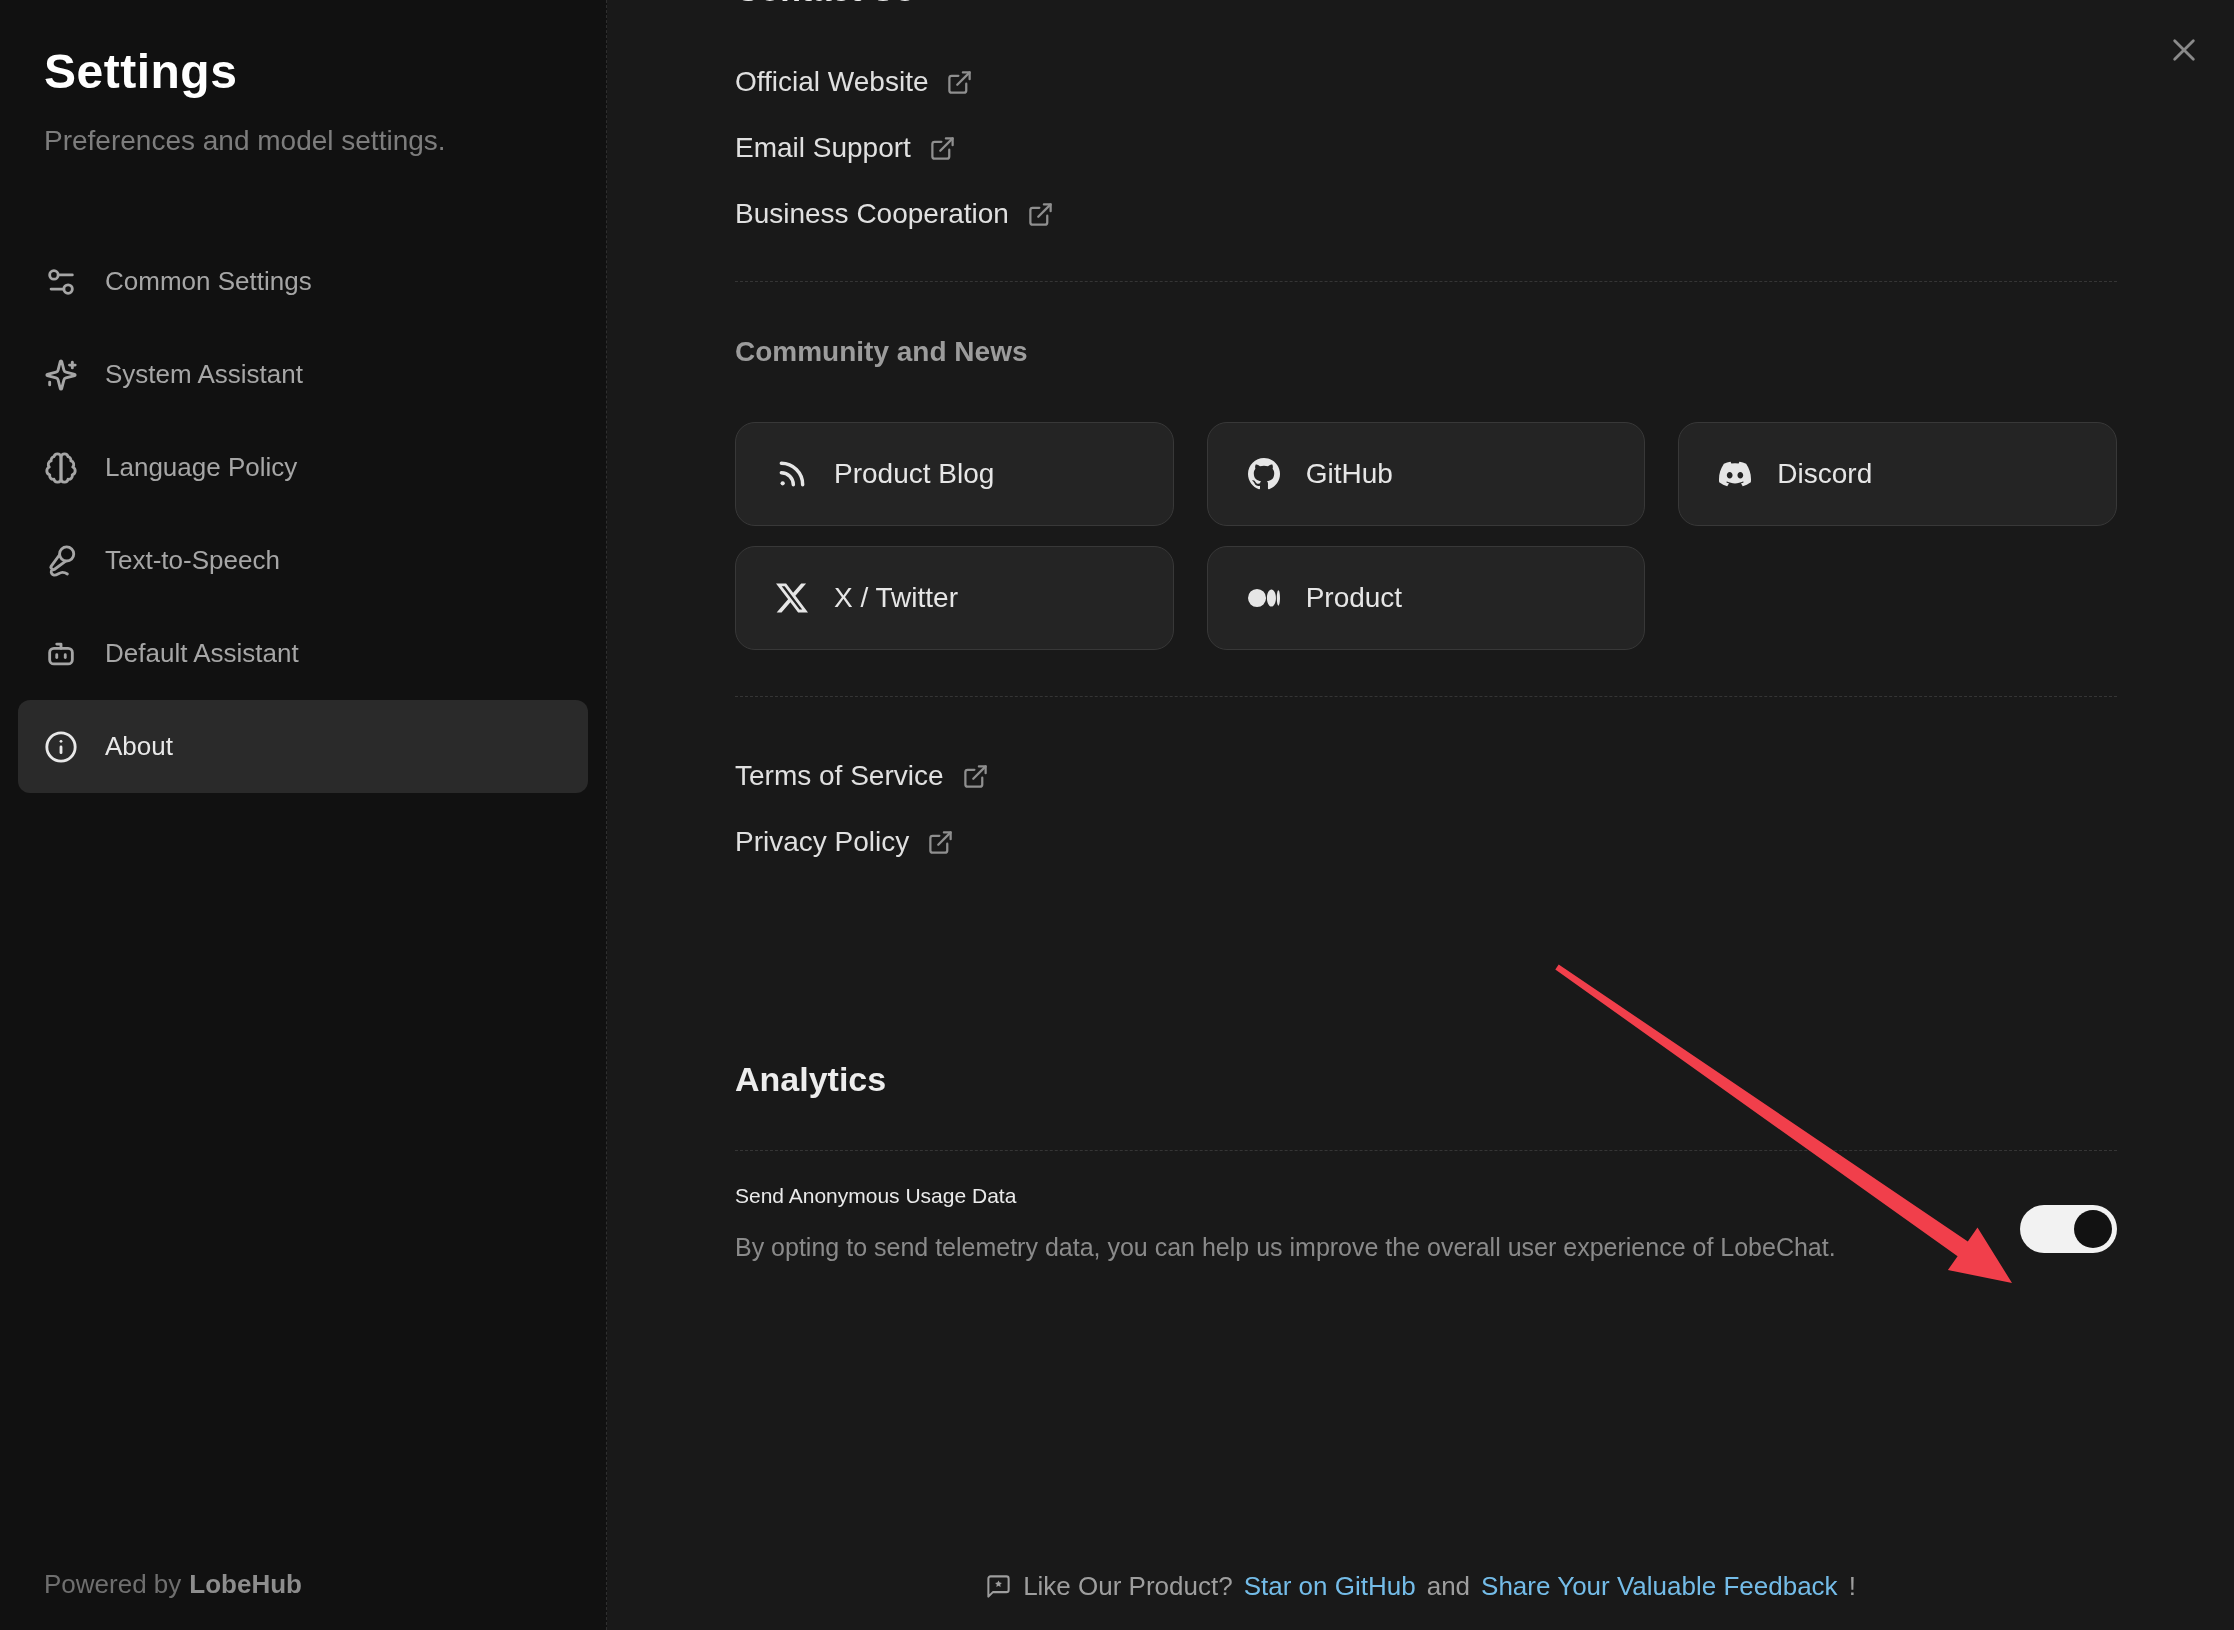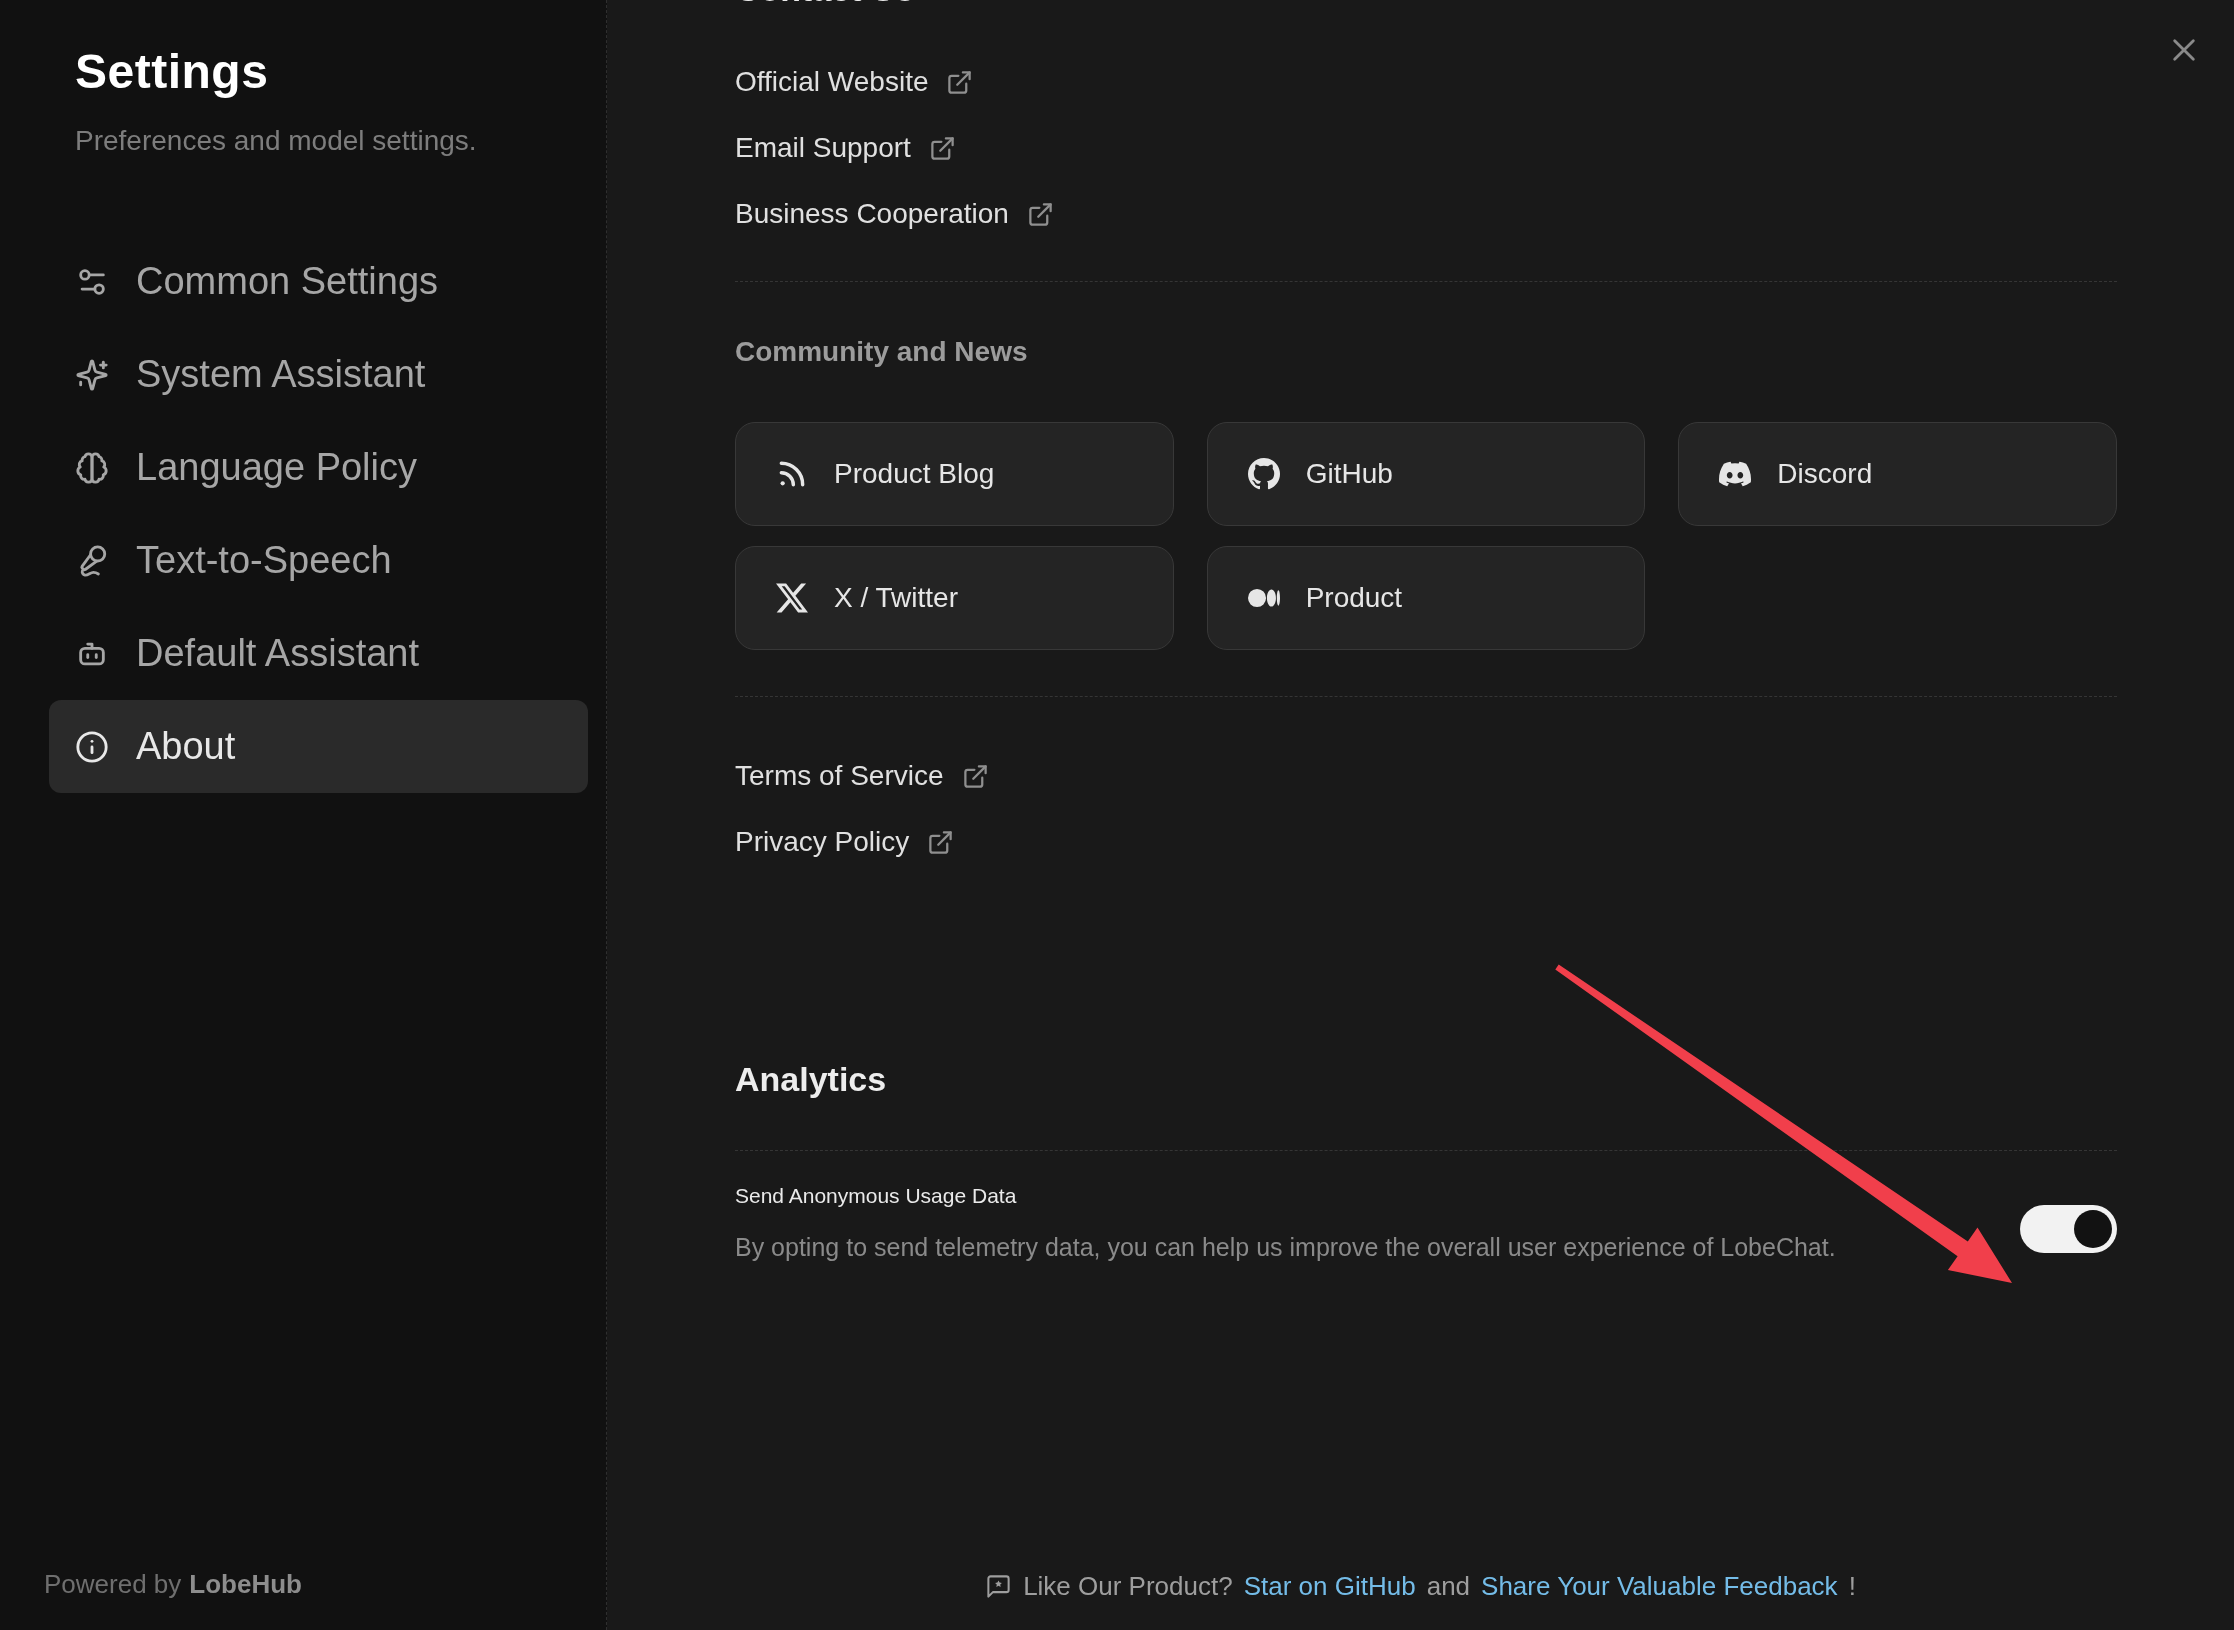--- a/index.html
+++ b/index.html
@@ -12,30 +12,29 @@
   }
   .app{display:flex;width:2234px;height:1630px;position:relative;}
 
   
   .sidebar{
     width:607px;min-width:607px;height:100%;
     background:#111111;
     border-right:1px dashed #2f2f2f;
     box-sizing:border-box;
     position:relative;
-    padding-left:31px;
   }
   .sidebar-header{padding:44px 18px 0 44px;}
   .sidebar-title{font-size:48px;font-weight:700;color:#ffffff;letter-spacing:.5px;}
   .sidebar-subtitle{margin-top:26px;font-size:28px;color:#7d7d7d;}
   .side-nav{margin-top:78px;padding:0 18px;}
   .side-item{
     display:flex;align-items:center;gap:27px;
     height:93px;padding:0 26px;border-radius:12px;
-    color:#a6a6a6;font-size:38px;cursor:pointer;box-sizing:border-box;
+    color:#a6a6a6;font-size:26px;cursor:pointer;box-sizing:border-box;
   }
   .side-item.active{background:#2a2a2a;color:#e8e8e8;}
   .side-item .icn{display:flex;align-items:center;justify-content:center;width:34px;height:34px;flex:none;}
   .side-item svg{width:34px;height:34px;}
   .sidebar-footer{
     position:absolute;bottom:30px;left:44px;
     font-size:26px;color:#6f6f6f;white-space:nowrap;
   }
   .sidebar-footer .brand{font-weight:700;color:#8d8d8d;margin-left:8px;}
 

